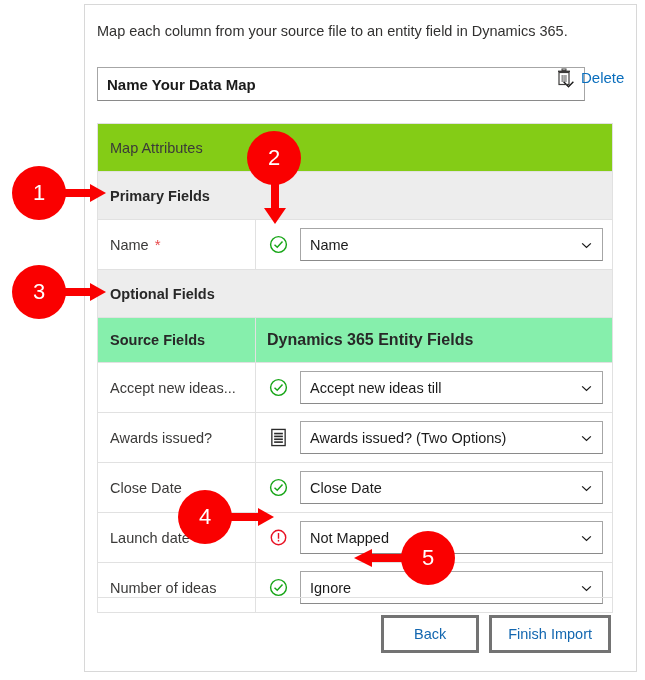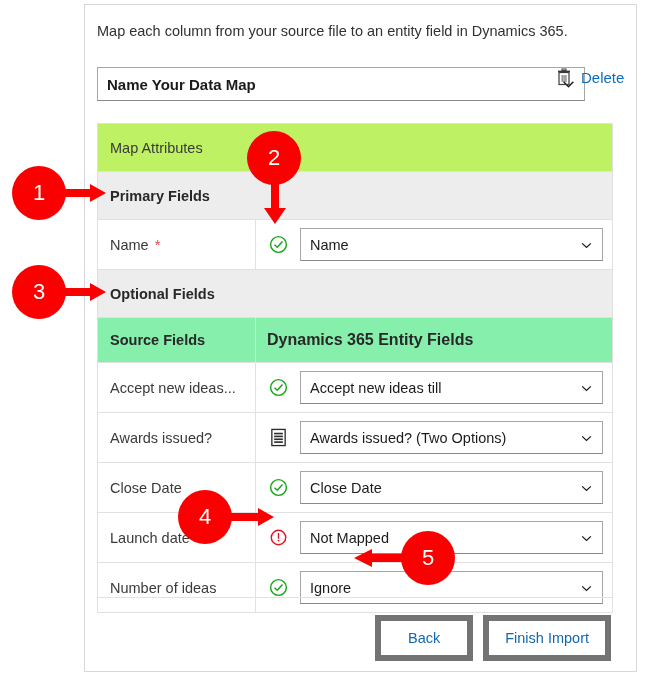--- a/index.html
+++ b/index.html
@@ -103,21 +103,21 @@
   }
   .trow {
     display: flex;
     align-items: center;
     border-bottom: 1px solid #e1e1e1;
     box-sizing: border-box;
     position: relative;
   }
   .row-attr {
     height: 48px;
-    background: #bef264;
+    background: #84cc16;
   }
   .row-section {
     height: 48px;
     background: #ededed;
   }
   .row-colhdr {
     height: 45px;
     background: #86efac;
   }
   .row-field {
@@ -213,26 +213,26 @@
     background: #e1e1e1;
   }
   #footer-buttons {
     position: absolute;
     right: 25px;
     top: 610px;
     display: flex;
     gap: 10px;
   }
   .fbtn {
-    border: 6px solid #737373;
+    border: 3px solid #737373;
     background: #ffffff;
     color: #1367b0;
     font-size: 14.5px;
     font-family: "Liberation Sans", sans-serif;
-    height: 46px;
+    height: 38px;
     min-width: 98px;
     padding: 0 16px;
     box-sizing: border-box;
     cursor: pointer;
   }
 
   
   .badge {
     position: absolute;
     border-radius: 50%;

